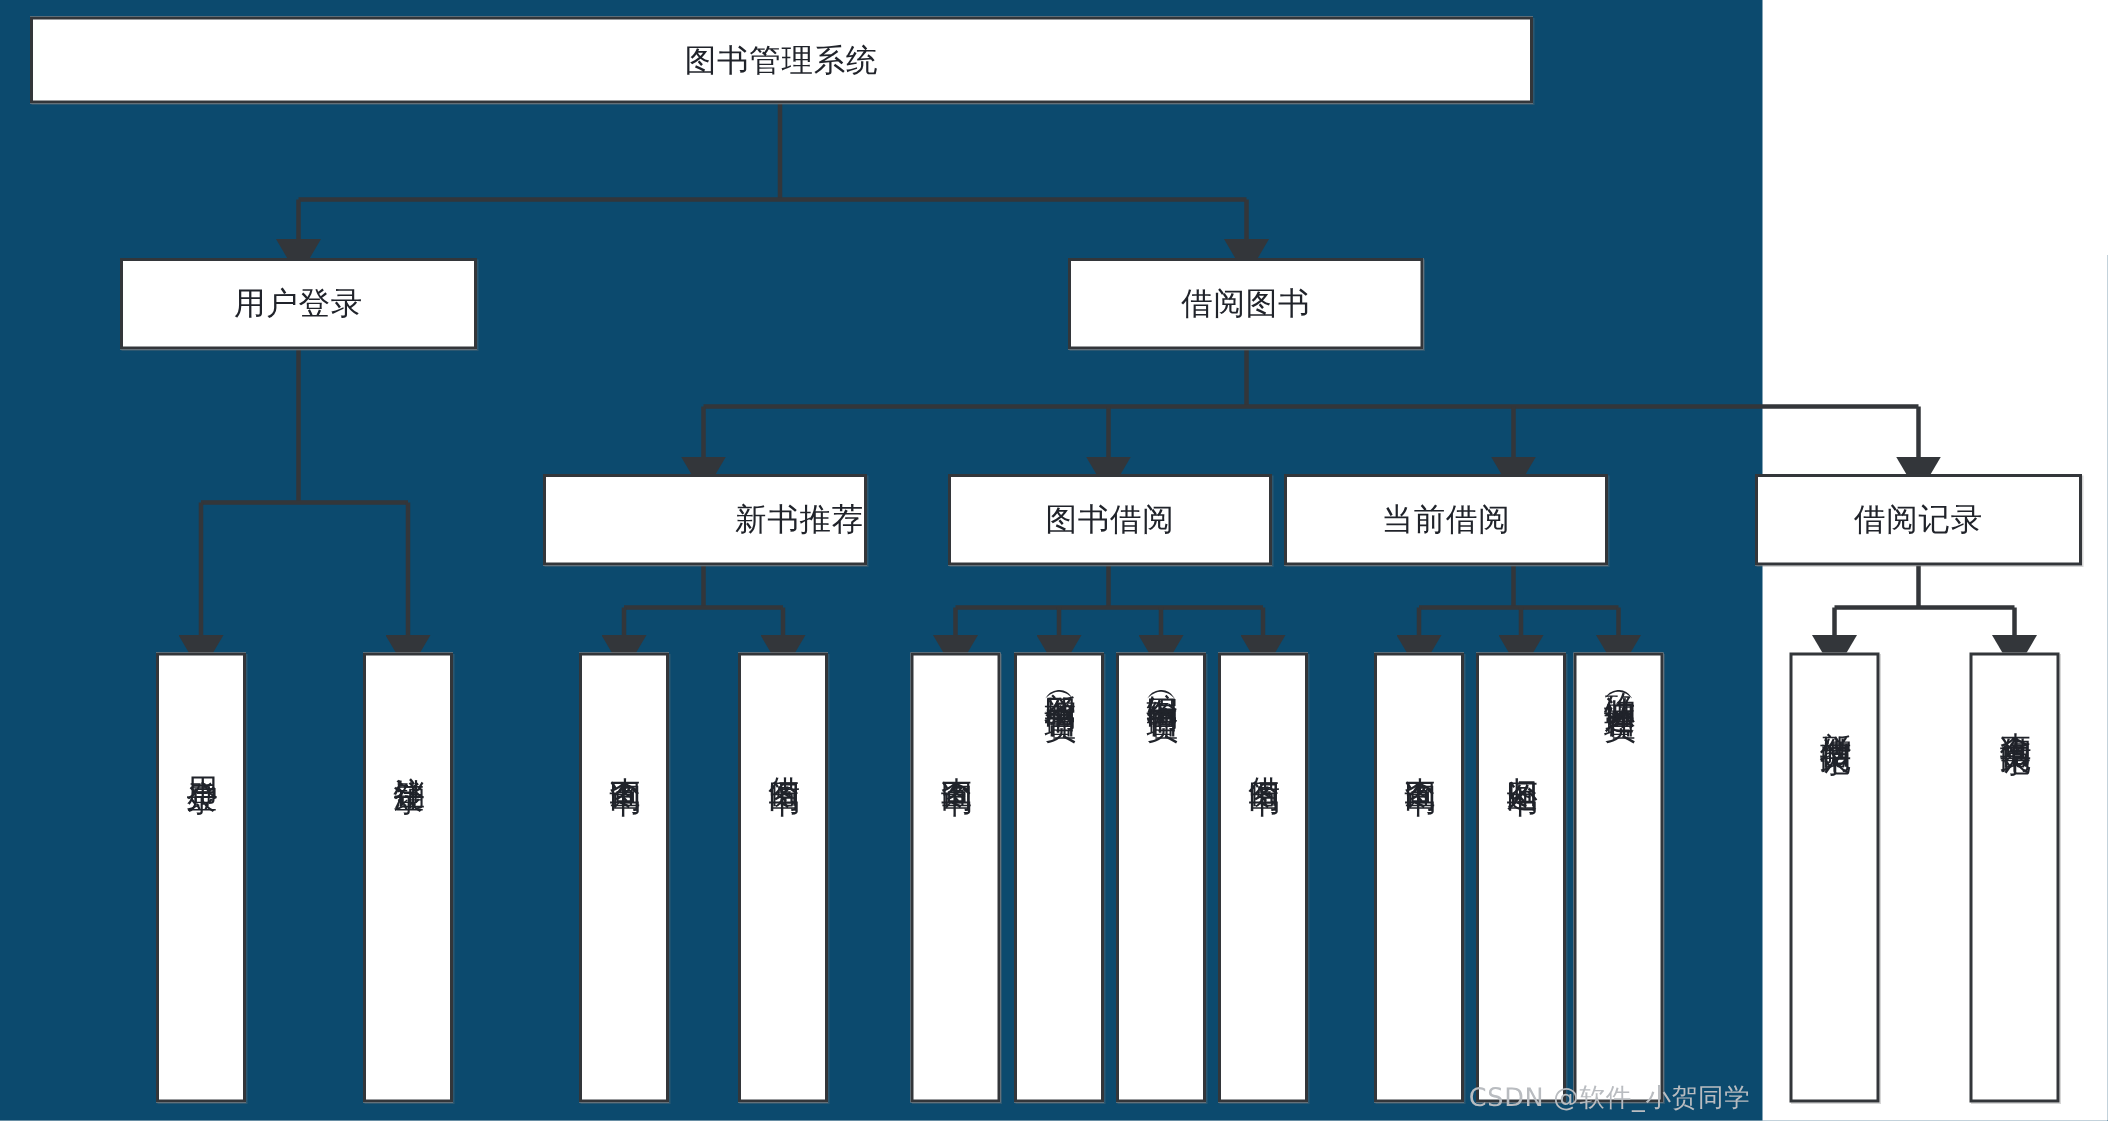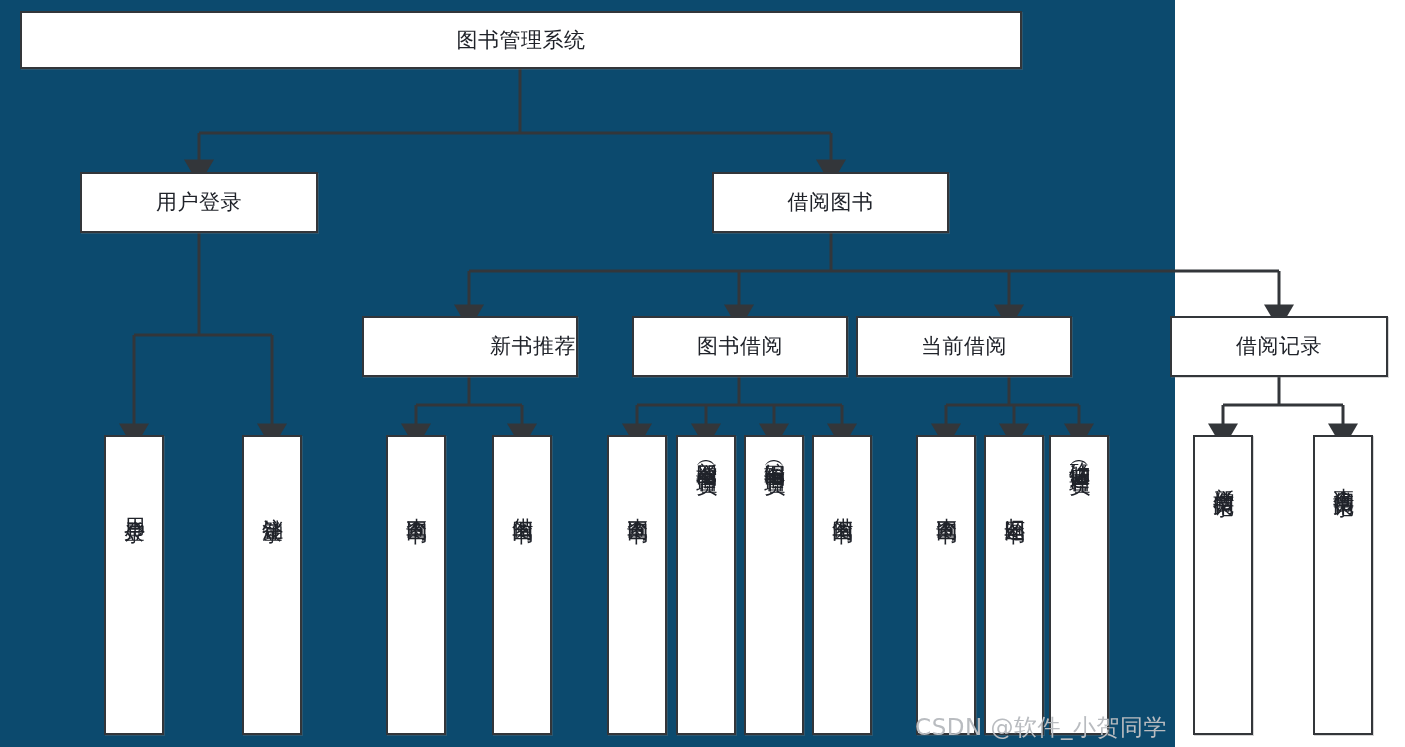--- a/index.html
+++ b/index.html
@@ -70,21 +70,21 @@
   .node.v.tall .label {
     padding-top: 58px;
   }
   .node.v.vtop .label {
     padding-top: 2px;
   }
   #watermark {
     position: absolute;
     right: 8px;
     bottom: 4px;
-    font-size: 23px;
+    font-size: 17px;
     color: #b9bcc0;
     letter-spacing: 0.5px;
     white-space: nowrap;
     user-select: none;
   }
 </style>
 </head>
 <body>
 
 <div id="diagram-root">

